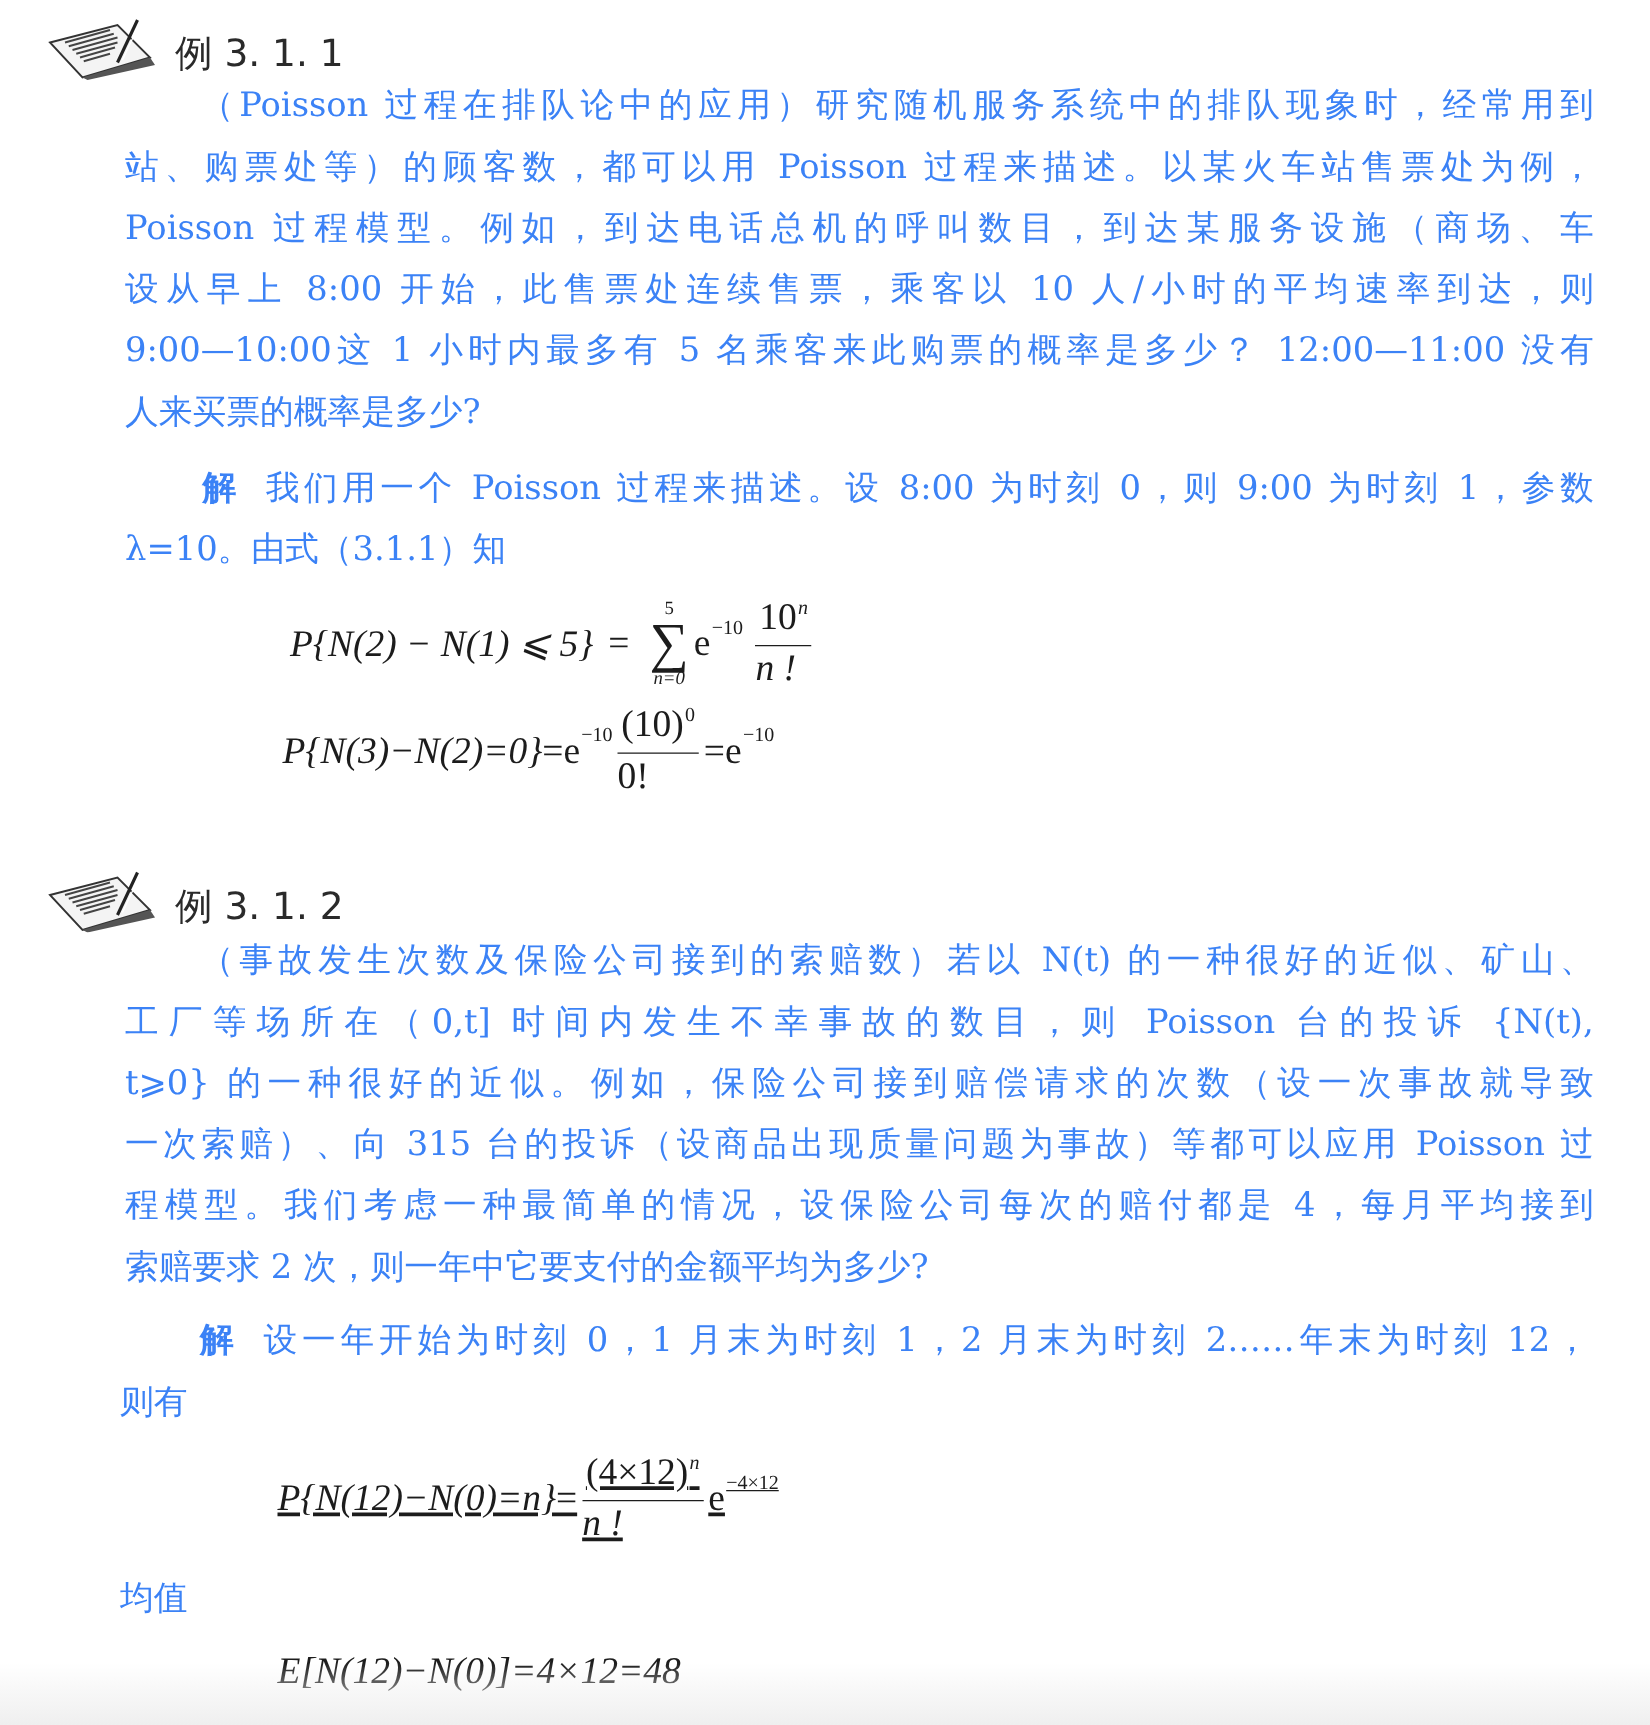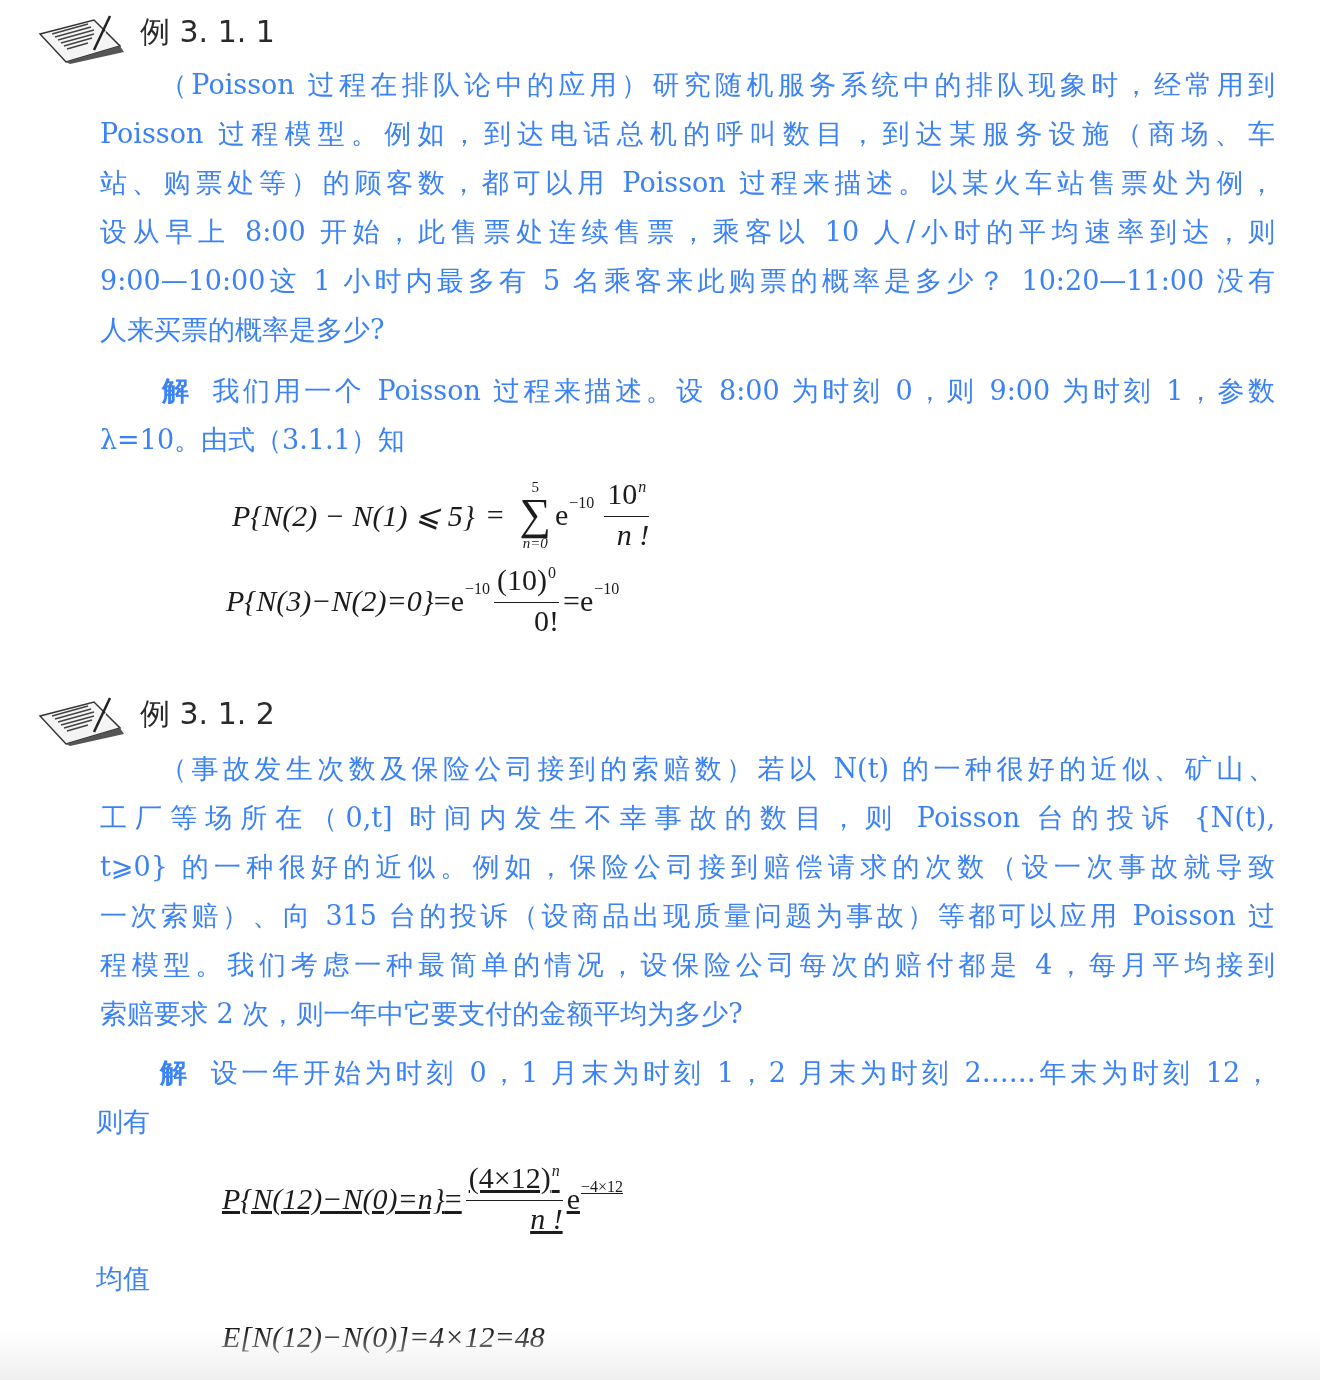--- a/index.html
+++ b/index.html
@@ -17,21 +17,21 @@
     }
     .bottom-fade {
       position: absolute;
       left: 0; right: 0; bottom: 0;
       height: 50px;
       background: linear-gradient(to bottom, rgba(245,245,245,0) 0%, #efefef 100%);
     }
     .example-header {
       position: absolute;
       display: flex;
-      align-items: flex-start;
+      align-items: flex-end;
     }
     .note-icon {
       width: 92px;
       height: 52px;
       margin-right: 12px;
     }
     .example-title {
       font-family: "DejaVu Sans", "Liberation Sans", sans-serif;
       font-size: 30px;
       font-weight: normal;
@@ -67,21 +67,21 @@
       font-size: 30px;
       color: #1c1c1c;
       white-space: nowrap;
       display: flex;
       align-items: center;
     }
     .formula i { font-style: italic; }
     .frac {
       display: inline-flex;
       flex-direction: column;
-      align-items: flex-end;
+      align-items: flex-start;
       vertical-align: middle;
       margin: 0 4px;
     }
     .frac .num {
       border-bottom: 1.5px solid #1c1c1c;
       padding: 0 3px 1px 3px;
       line-height: 32px;
     }
     .frac .den {
       line-height: 34px;
@@ -118,24 +118,24 @@
       <line x1="31" y1="37" x2="52" y2="31"></line>
     </g>
     <line x1="58" y1="38" x2="74" y2="4" stroke="#222" stroke-width="2.5"></line>
     <line x1="62" y1="36" x2="76" y2="6" stroke="#fff" stroke-width="1"></line>
   </svg>
   <span class="example-title">例 3. 1. 1</span>
 </div>
 
 <div class="para" style="top:60px;">
   <span class="line" style="padding-left:60px; box-sizing:border-box;">（Poisson 过程在排队论中的应用）研究随机服务系统中的排队现象时，经常用到</span>
+  <span class="line">站、购票处等）的顾客数，都可以用 Poisson 过程来描述。以某火车站售票处为例，</span>
   <span class="line">Poisson 过程模型。例如，到达电话总机的呼叫数目，到达某服务设施（商场、车</span>
-  <span class="line">站、购票处等）的顾客数，都可以用 Poisson 过程来描述。以某火车站售票处为例，</span>
   <span class="line">设从早上 8:00 开始，此售票处连续售票，乘客以 10 人/小时的平均速率到达，则</span>
-  <span class="line">9:00—10:00这 1 小时内最多有 5 名乘客来此购票的概率是多少？ 10:20—11:00 没有</span>
+  <span class="line">9:00—10:00这 1 小时内最多有 5 名乘客来此购票的概率是多少？ 12:00—11:00 没有</span>
   <span class="line left">人来买票的概率是多少?</span>
 </div>
 
 <div class="para" style="top:366px;">
   <span class="line" style="padding-left:62px; box-sizing:border-box;"><span class="sol-label">解</span><span>我们用一个 Poisson 过程来描述。设 8:00 为时刻 0，则 9:00 为时刻 1，参数</span></span>
   <span class="line left">λ=10。由式（3.1.1）知</span>
 </div>
 
 <div class="formula" style="left:232px; top:478px;">
   <i>P{N(2) − N(1) ⩽ 5}</i>

